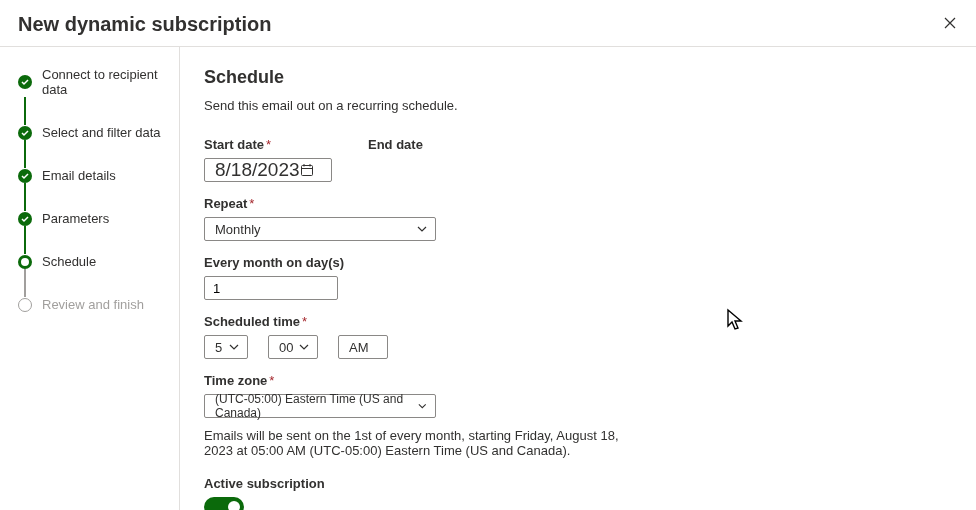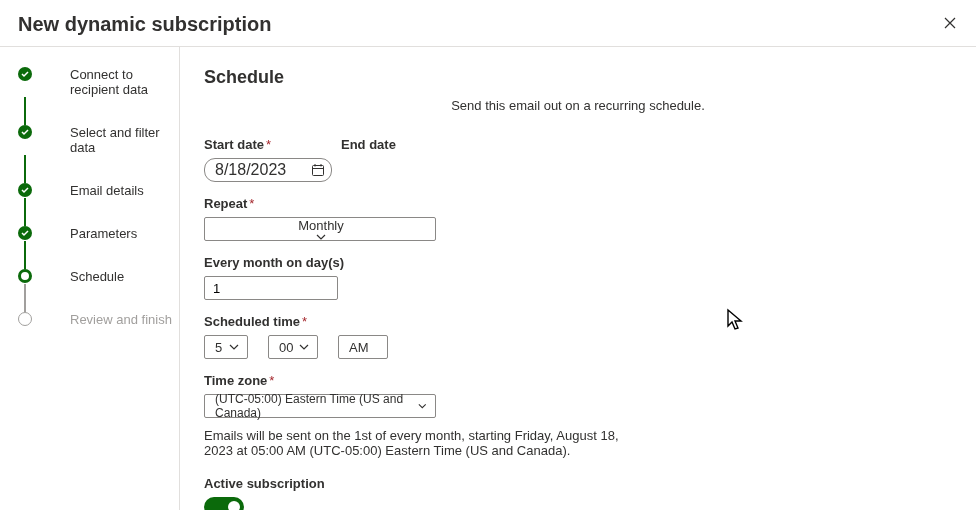--- a/index.html
+++ b/index.html
@@ -36,23 +36,23 @@
       display: flex;
       height: calc(100% - 44px);
     }
     .sidebar {
       width: 180px;
       border-right: 1px solid #e1dfdd;
       padding: 20px 0 0 18px;
     }
     .step {
       display: flex;
+      align-items: center;
       position: relative;
       cursor: pointer;
-      gap: 28px;
     }
     .step-icon {
       width: 14px;
       height: 14px;
       border-radius: 50%;
       background: #0b6a0b;
       display: flex;
       align-items: center;
       justify-content: center;
       flex-shrink: 0;
@@ -89,56 +89,54 @@
     }
     .content h2 {
       font-size: 18px;
       font-weight: 600;
       margin-bottom: 10px;
     }
     .subhead {
       font-size: 13px;
       color: #323130;
       margin-bottom: 24px;
-      text-align: center;
-    }
-    .row { display: flex; gap: 9px; margin-bottom: 14px; }
+    }
+    .row { display: flex; gap: 36px; margin-bottom: 14px; }
     .field { display: flex; flex-direction: column; }
     .field-label {
       font-size: 13px;
       font-weight: 600;
       margin-bottom: 6px;
     }
     .req { color: #a4262c; font-weight: 400; margin-left: 2px; }
     .date-input {
       display: flex;
       align-items: center;
       border: 1px solid #8a8886;
-      border-radius: 11px;
+      border-radius: 2px;
       width: 128px;
       height: 24px;
       padding: 0 6px 0 10px;
-      justify-content: space-between;
-      background: #fff;
-      font-size: 16px;
+      background: #fff;
+      font-size: 19px;
     }
     .date-input .placeholder { color: #605e5c; }
     .select {
       display: flex;
       align-items: center;
       justify-content: space-between;
       border: 1px solid #8a8886;
       border-radius: 2px;
       height: 24px;
       padding: 0 8px 0 10px;
       background: #fff;
       font-size: 13px;
       cursor: pointer;
     }
-    .select-repeat { width: 232px; flex-direction: column; }
+    .select-repeat { width: 232px; }
     .text-input {
       border: 1px solid #8a8886;
       border-radius: 2px;
       height: 24px;
       padding: 0 8px;
       width: 134px;
       font-size: 13px;
       background: #fff;
     }
     .small-select { width: 44px; }

